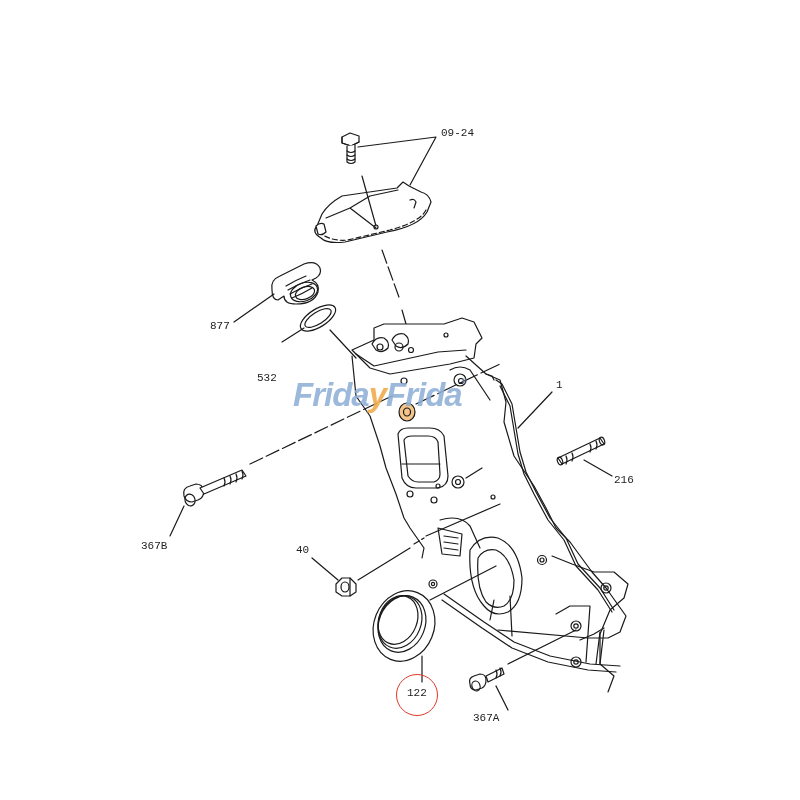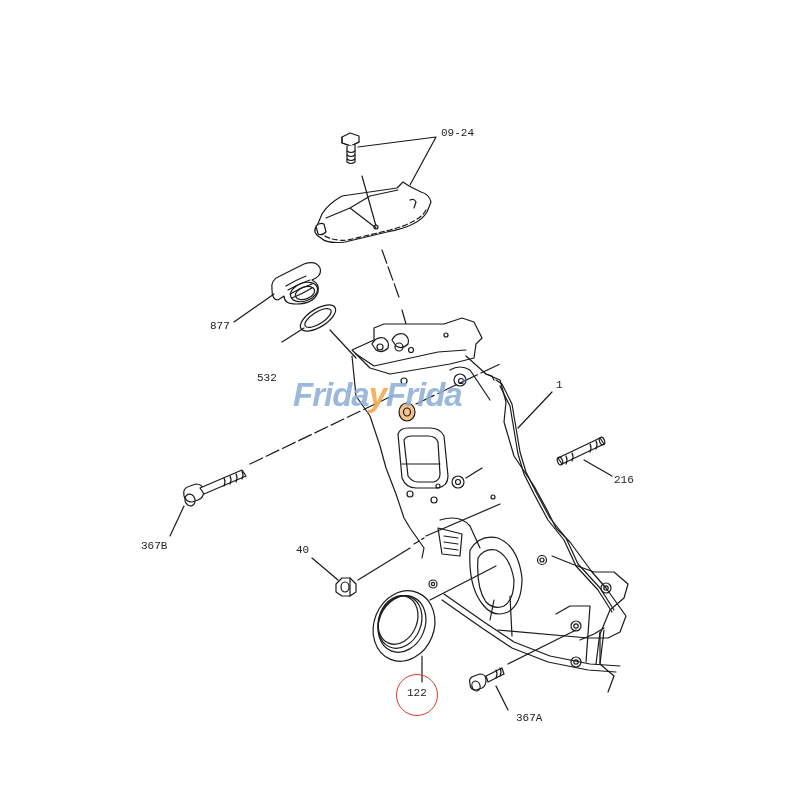--- a/index.html
+++ b/index.html
@@ -174,15 +174,15 @@
 <div class="wm"><span>Frida</span><span class="v">y</span><span>Frida</span><span class="reg">®</span></div>
 
 <span class="lbl" style="left:441px;top:128px;">09-24</span>
 <span class="lbl" style="left:210px;top:321px;">877</span>
 <span class="lbl" style="left:257px;top:329px;margin-top:44px;">532</span>
 <span class="lbl" style="left:556px;top:380px;">1</span>
 <span class="lbl" style="left:614px;top:475px;">216</span>
 <span class="lbl" style="left:141px;top:541px;">367B</span>
 <span class="lbl" style="left:296px;top:545px;">40</span>
 <span class="lbl" style="left:407px;top:688px;">122</span>
-<span class="lbl" style="left:516px;top:713px;">367A</span>
+<span class="lbl" style="left:473px;top:713px;">367A</span>
 
 <div class="hl"></div>
 
 </body></html>

